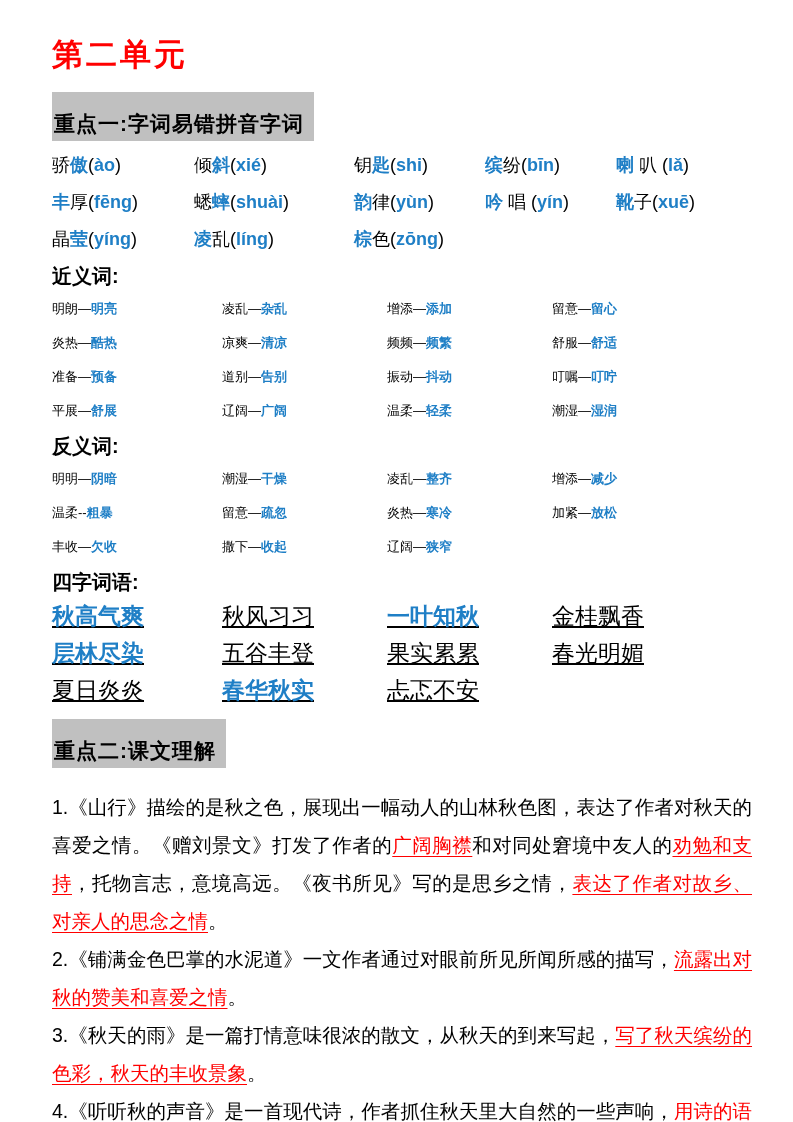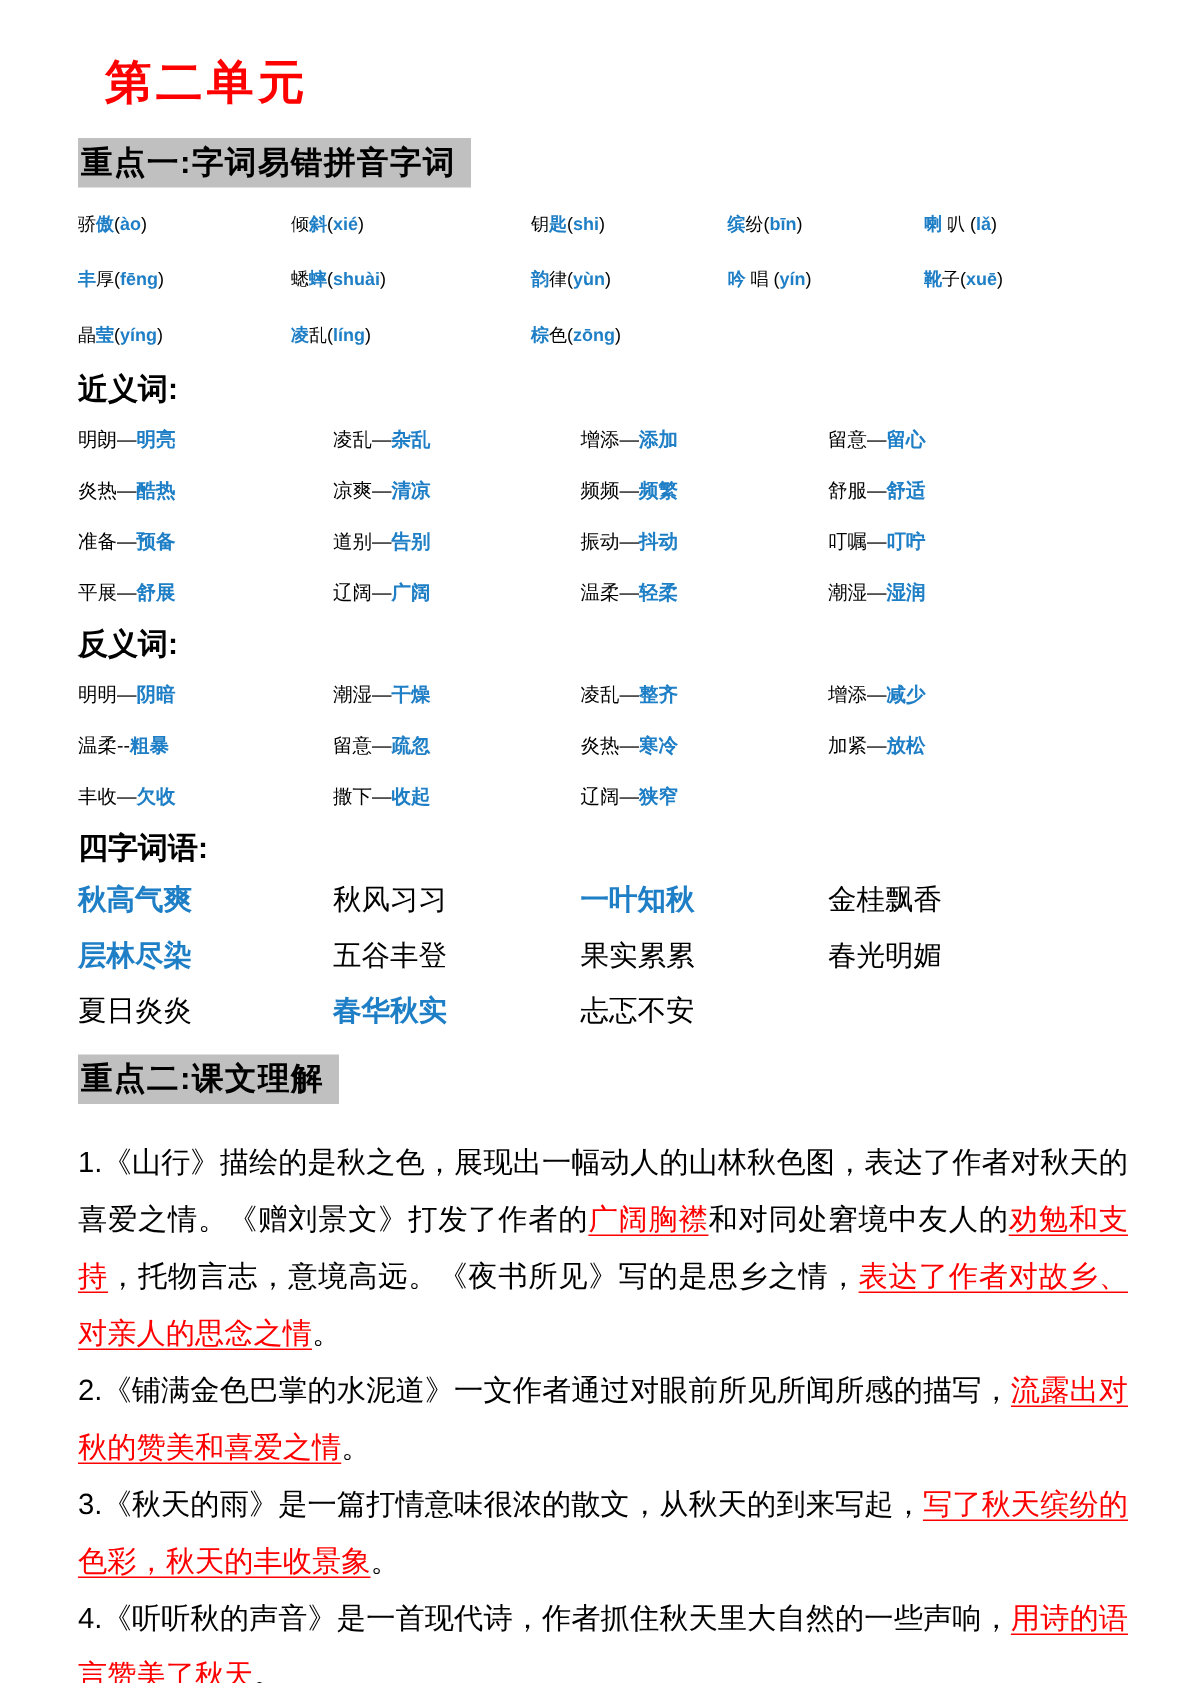--- a/index.html
+++ b/index.html
@@ -16,60 +16,61 @@
     font-family: "Liberation Sans", sans-serif;
     overflow: hidden;
   }
   .page { padding: 34px 44px 0 52px; }
 
   .title {
     color: var(--red);
     font-size: 31px;
     font-weight: bold;
     letter-spacing: 3px;
-    margin: 0 0 16px 18px;
+    margin: 0 0 16px 0;
   }
 
   .hdr {
     display: inline-block;
     background: var(--hdr-bg);
     font-weight: bold;
     font-size: 21px;
     letter-spacing: 1px;
-    padding: 2px 10px 3px 2px;
+    padding: 18px 10px 3px 2px;
     margin: 0 0 6px 0;
   }
   .hdr2 { margin-top: 10px; margin-bottom: 18px; }
 
   .pinyin-grid {
     display: grid;
     grid-template-columns: 142px 160px 131px 131px 1fr;
-    font-size: 12px;
+    font-size: 18px;
     line-height: 37px;
   }
 
   .label {
     font-size: 20px;
     font-weight: bold;
     line-height: 32px;
     margin-top: 2px;
   }
 
   .pair-grid {
     display: grid;
     grid-template-columns: 170px 165px 165px 1fr;
     font-size: 13px;
     line-height: 34px;
   }
 
   .idiom-grid {
     display: grid;
     grid-template-columns: 170px 165px 165px 1fr;
-    font-size: 19px;
+    font-size: 23px;
     line-height: 37px;
+    text-decoration: underline;
   }
 
   .k { color: #000; }
   .blue { color: var(--blue); font-weight: bold; }
   .red-seg {
     color: var(--red);
     font-weight: normal;
     text-decoration: underline;
     text-underline-offset: 4px;
   }

